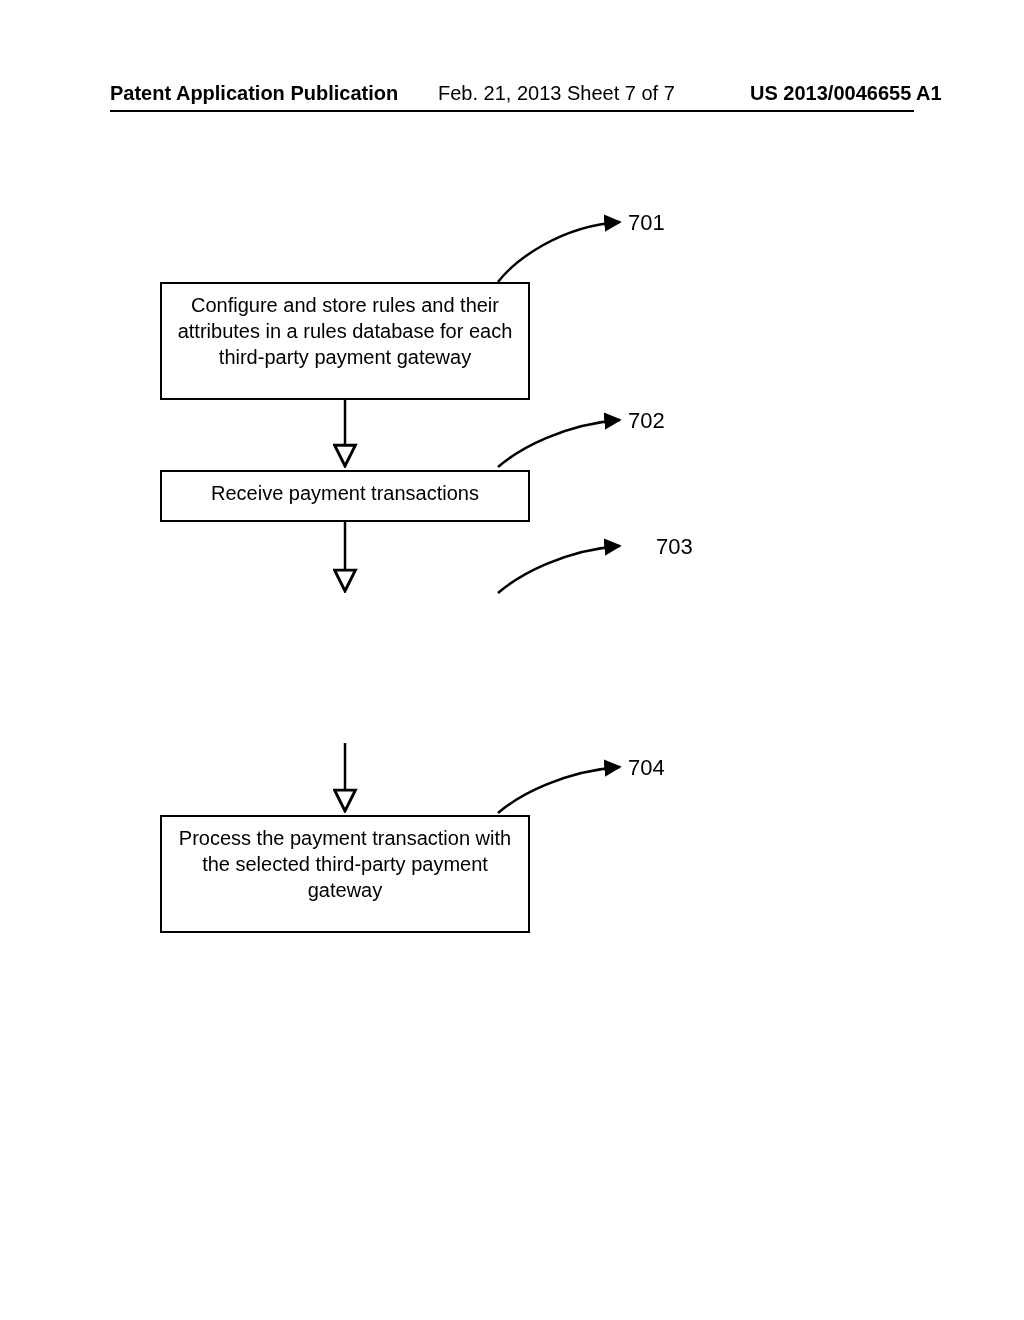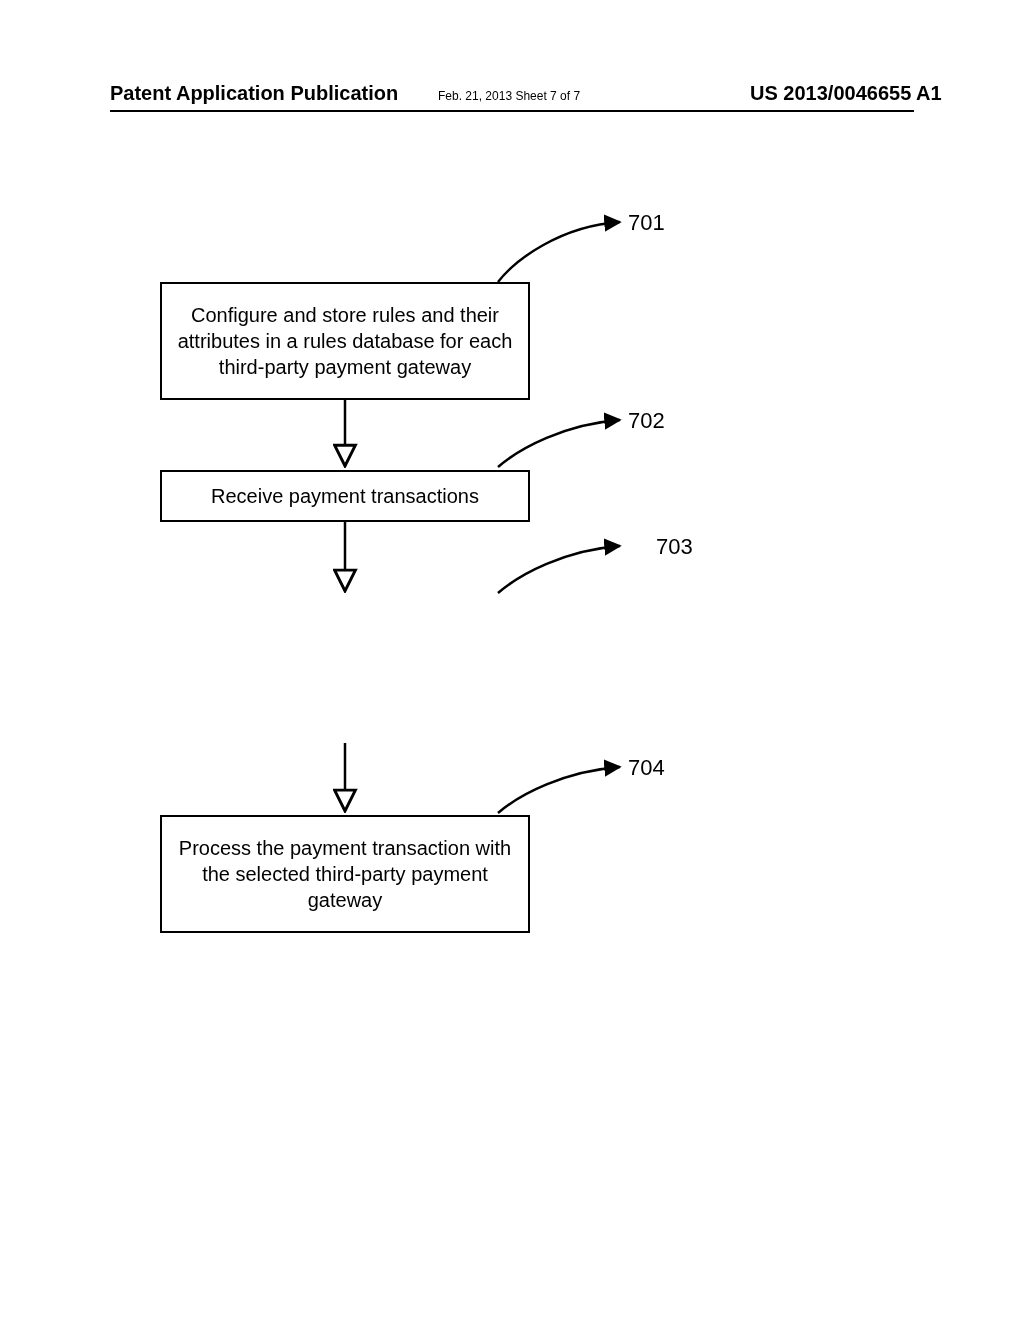--- a/index.html
+++ b/index.html
@@ -34,41 +34,40 @@
   .hdr-left {
     position: absolute;
     top: 0;
     left: 110px;
     font-weight: 700;
     font-size: 20px;
     white-space: nowrap;
   }
   .hdr-mid {
     position: absolute;
-    top: 7px;
+    top: 0;
     left: 438px;
-    font-size: 12px;
+    font-size: 20px;
     white-space: nowrap;
   }
   .hdr-right {
     position: absolute;
     top: 0;
     left: 738px;
     font-weight: 700;
     font-size: 20px;
     white-space: nowrap;
     margin-left: 12px;
   }
   
   .box {
     position: absolute;
     border: 2px solid #000;
     text-align: center;
     display: flex;
-    align-items: center;
     justify-content: center;
     padding: 8px 8px;
     box-sizing: border-box;
     font-size: 20px;
     line-height: 1.3;
   }
   
   svg.overlay {
     position: absolute;
     top: 0;

